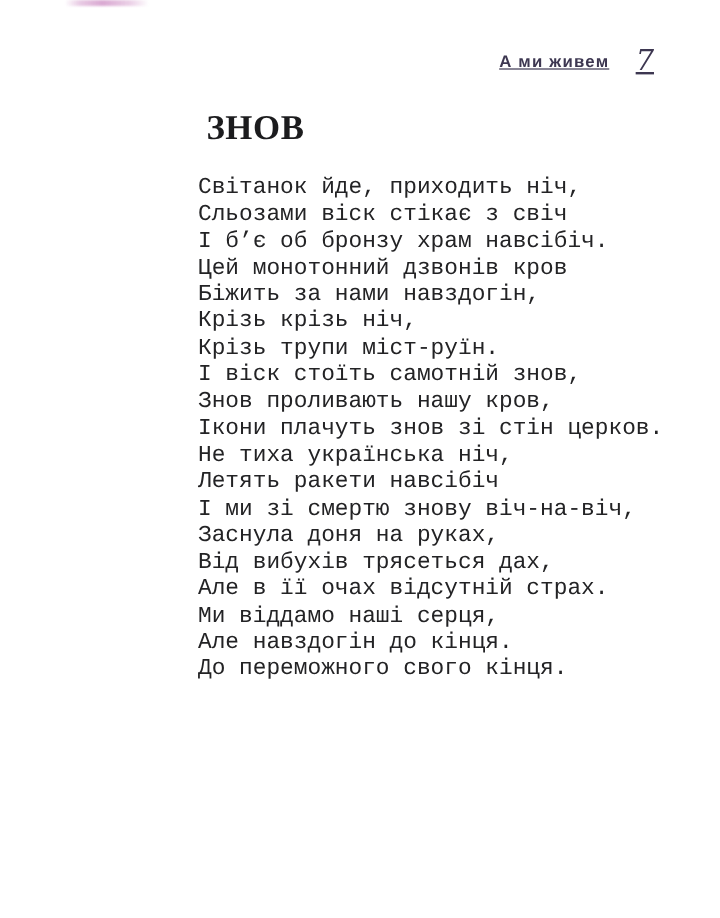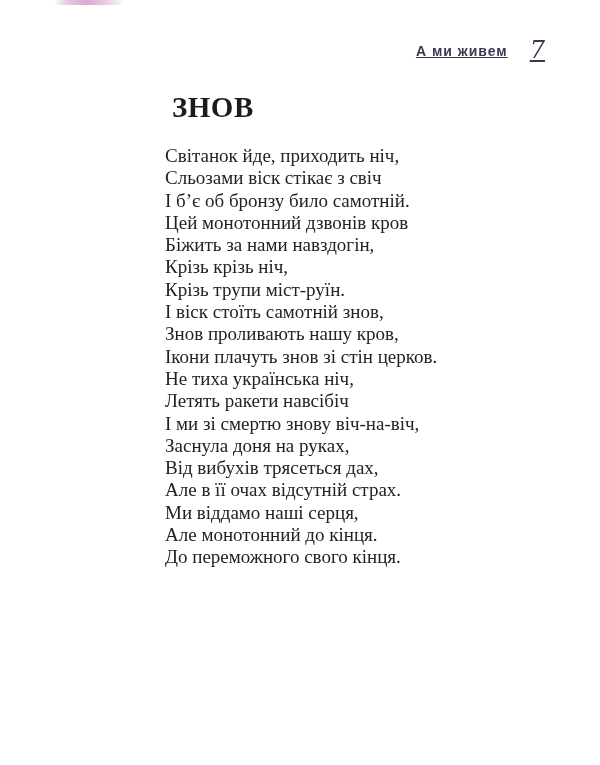--- a/index.html
+++ b/index.html
@@ -71,21 +71,21 @@
     font-size: 29px;
     line-height: 1.1;
     letter-spacing: 0.5px;
     color: var(--title_ink, #1c1c1e);
   }
   .poem-lines {
     position: absolute;
     left: 165px;
     top: 145px;
     width: 390px;
-    font-family: Liberation Serif, serif;
+    font-family: Liberation Mono, monospace;
     font-size: 19px;
     line-height: 22.3px;
     color: var(--ink, #232325);
     white-space: nowrap;
   }
   .poem-line {
     height: 22.3px;
   }
 </style>
 </head>
@@ -98,32 +98,32 @@
   <header class="running-header">
     <span class="running-title">А ми живем</span>
     <span class="page-number">7</span>
   </header>
 
   <h1 class="poem-title">ЗНОВ</h1>
 
   <main class="poem-lines">
     <div class="poem-line">Світанок йде, приходить ніч,</div>
     <div class="poem-line">Сльозами віск стікає з свіч</div>
-    <div class="poem-line">І б’є об бронзу било самотній.</div>
+    <div class="poem-line">І б’є об бронзу храм навсібіч.</div>
     <div class="poem-line">Цей монотонний дзвонів кров</div>
     <div class="poem-line">Біжить за нами навздогін,</div>
     <div class="poem-line">Крізь крізь ніч,</div>
     <div class="poem-line">Крізь трупи міст-руїн.</div>
     <div class="poem-line">І віск стоїть самотній знов,</div>
     <div class="poem-line">Знов проливають нашу кров,</div>
     <div class="poem-line">Ікони плачуть знов зі стін церков.</div>
     <div class="poem-line">Не тиха українська ніч,</div>
     <div class="poem-line">Летять ракети навсібіч</div>
     <div class="poem-line">І ми зі смертю знову віч-на-віч,</div>
     <div class="poem-line">Заснула доня на руках,</div>
     <div class="poem-line">Від вибухів трясеться дах,</div>
     <div class="poem-line">Але в її очах відсутній страх.</div>
     <div class="poem-line">Ми віддамо наші серця,</div>
-    <div class="poem-line">Але монотонний до кінця.</div>
+    <div class="poem-line">Але навздогін до кінця.</div>
     <div class="poem-line">До переможного свого кінця.</div>
   </main>
 
 </div>
 
 </body></html>

